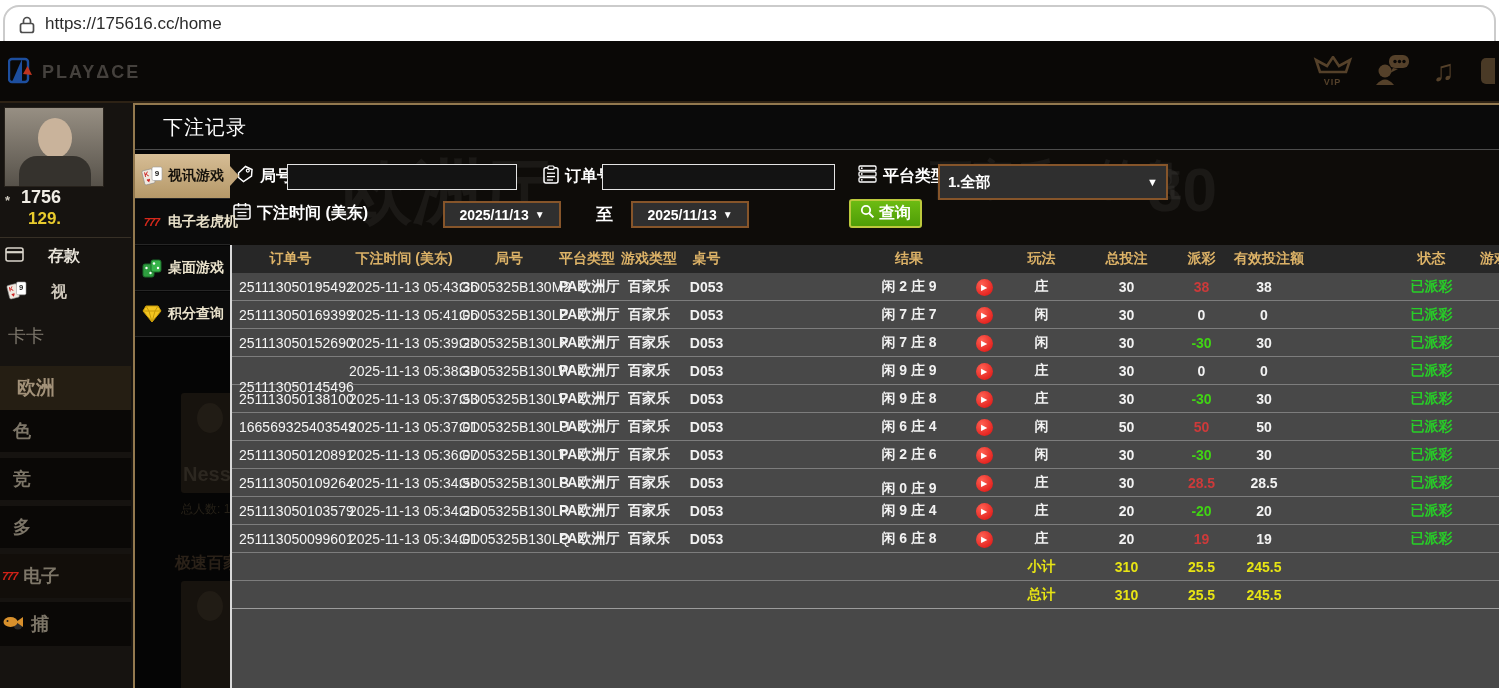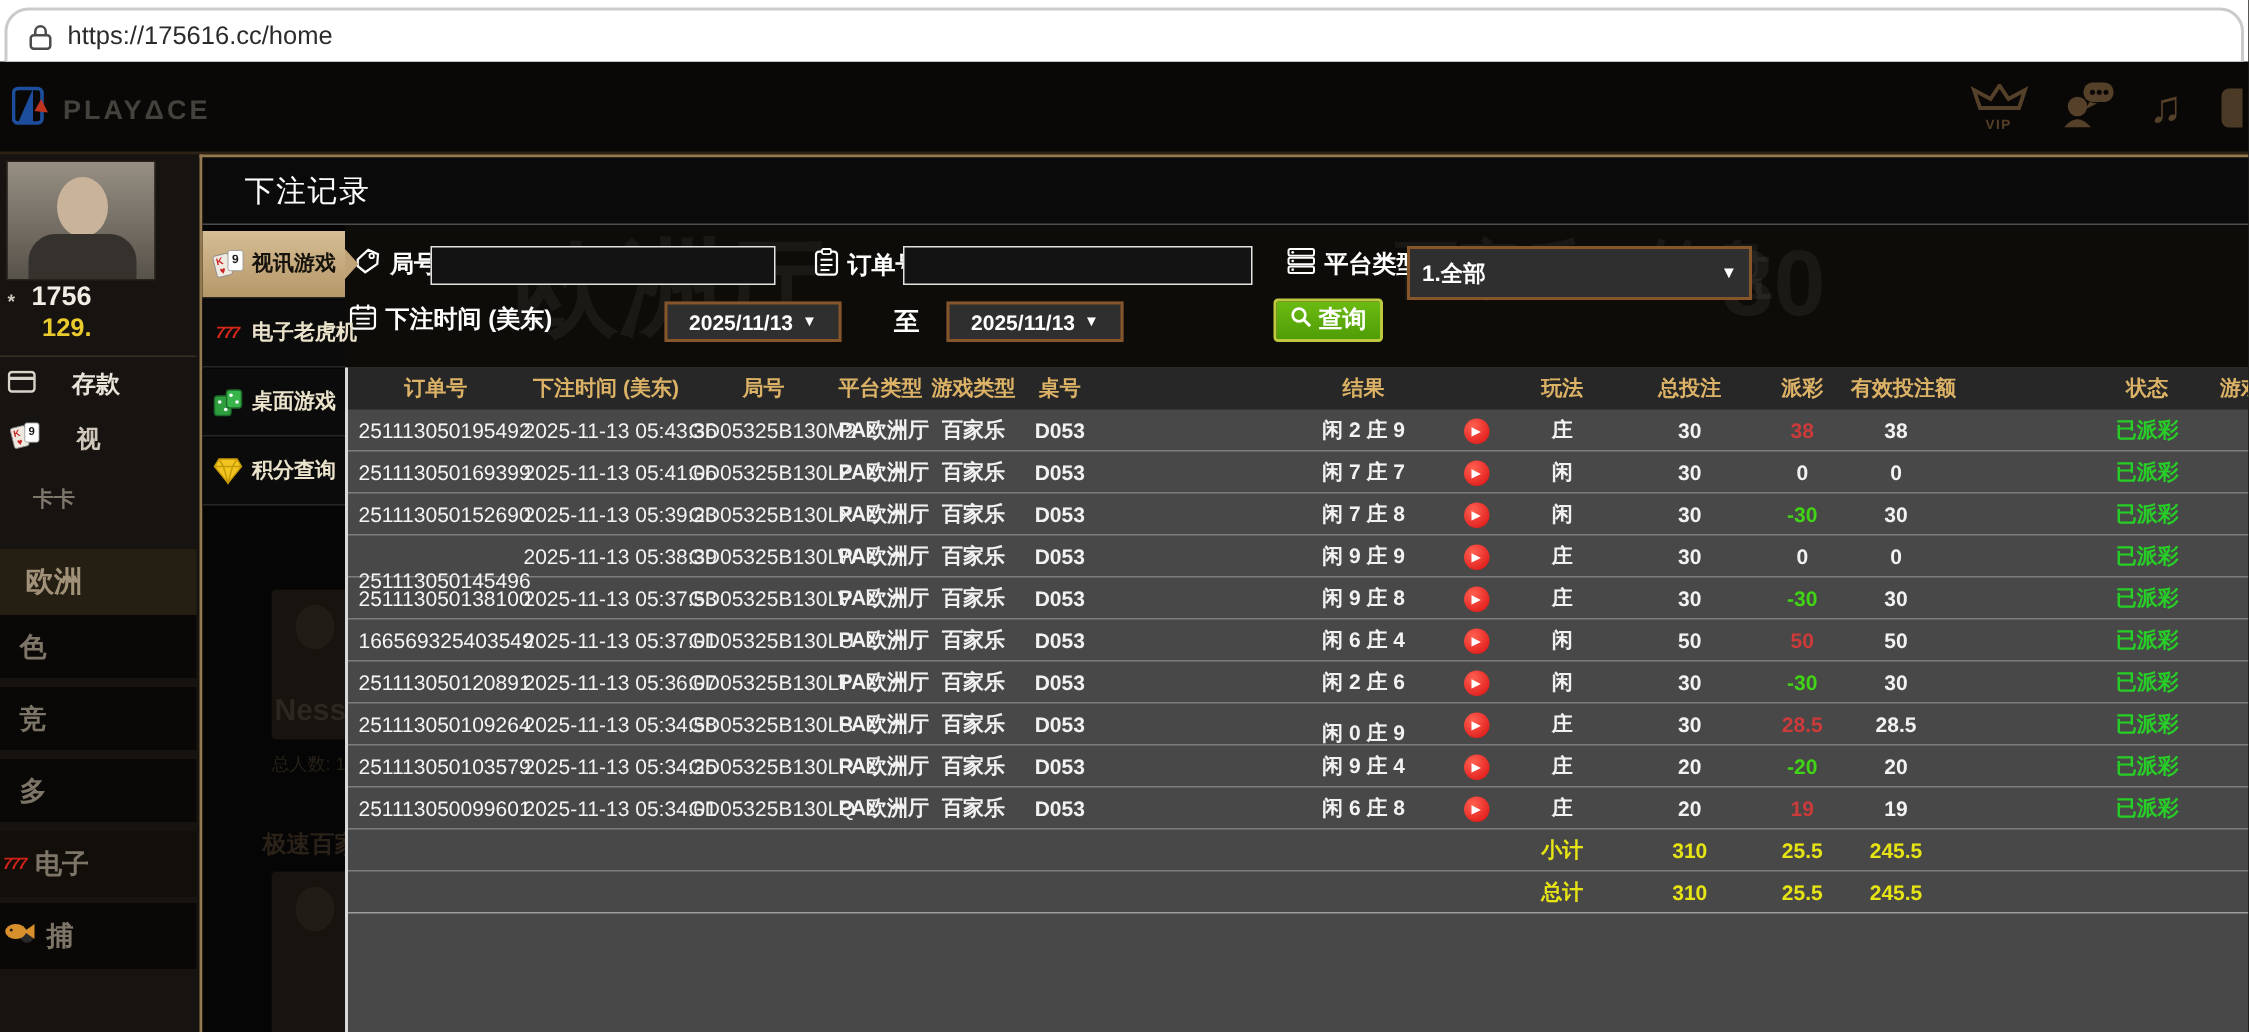--- a/index.html
+++ b/index.html
@@ -30,21 +30,21 @@
 .avatar .torso{position:absolute;left:14px;top:48px;width:72px;height:40px;border-radius:18px 18px 0 0;background:#35322d}
 .u-star{left:5px;top:193px;color:#cfcabf;font-size:13px;font-weight:bold}
 .u-name{left:21px;top:187px;font-size:18px;font-weight:bold;color:#f1ede5}
 .u-bal{left:28px;top:209px;font-size:17px;font-weight:bold;color:#e9cb2d}
 .lsdiv{left:0;top:237px;width:131px;height:1px;background:#373026}
 .frow{display:flex;align-items:center;gap:24px}
 .dep-row{left:5px;top:246px}
 .dep-lbl{font-size:16px;font-weight:bold;color:#e9e4da}
 .vid-row{left:6px;top:281px}
 .vid-lbl{font-size:16px;font-weight:bold;color:#cfc8bb}
-.cardtab{left:22px;top:324px;font-size:14px;font-weight:bold;color:#7d776c}
+.cardtab{left:8px;top:324px;font-size:18px;font-weight:normal;color:#7d776c}
 .region{left:0;top:366px;width:131px;height:44px;background:#251e13;display:flex;align-items:center;padding-left:17px;
   font-size:19px;font-weight:bold;color:#a29179}
 .tabbar{width:131px;height:42px;background:#0a0806;display:flex;align-items:center;padding-left:13px;
   font-size:18px;font-weight:bold;color:#7d7668}
 .tab-a{left:0;top:410px}.tab-b{left:0;top:458px}.tab-c{left:0;top:506px}
 .row-ele{left:0;top:554px;width:131px;height:44px;background:#120e0a;gap:6px;display:flex;align-items:center;padding-left:2px}
 .row-fish{left:0;top:602px;width:131px;height:44px;background:#0a0806;gap:6px;display:flex;align-items:center;padding-left:2px}
 .mini777{color:#cf2218;font-weight:900;font-style:italic;font-size:11px;letter-spacing:-1px}
 .frag-lbl{font-size:18px;font-weight:bold;color:#7d7668}
 

